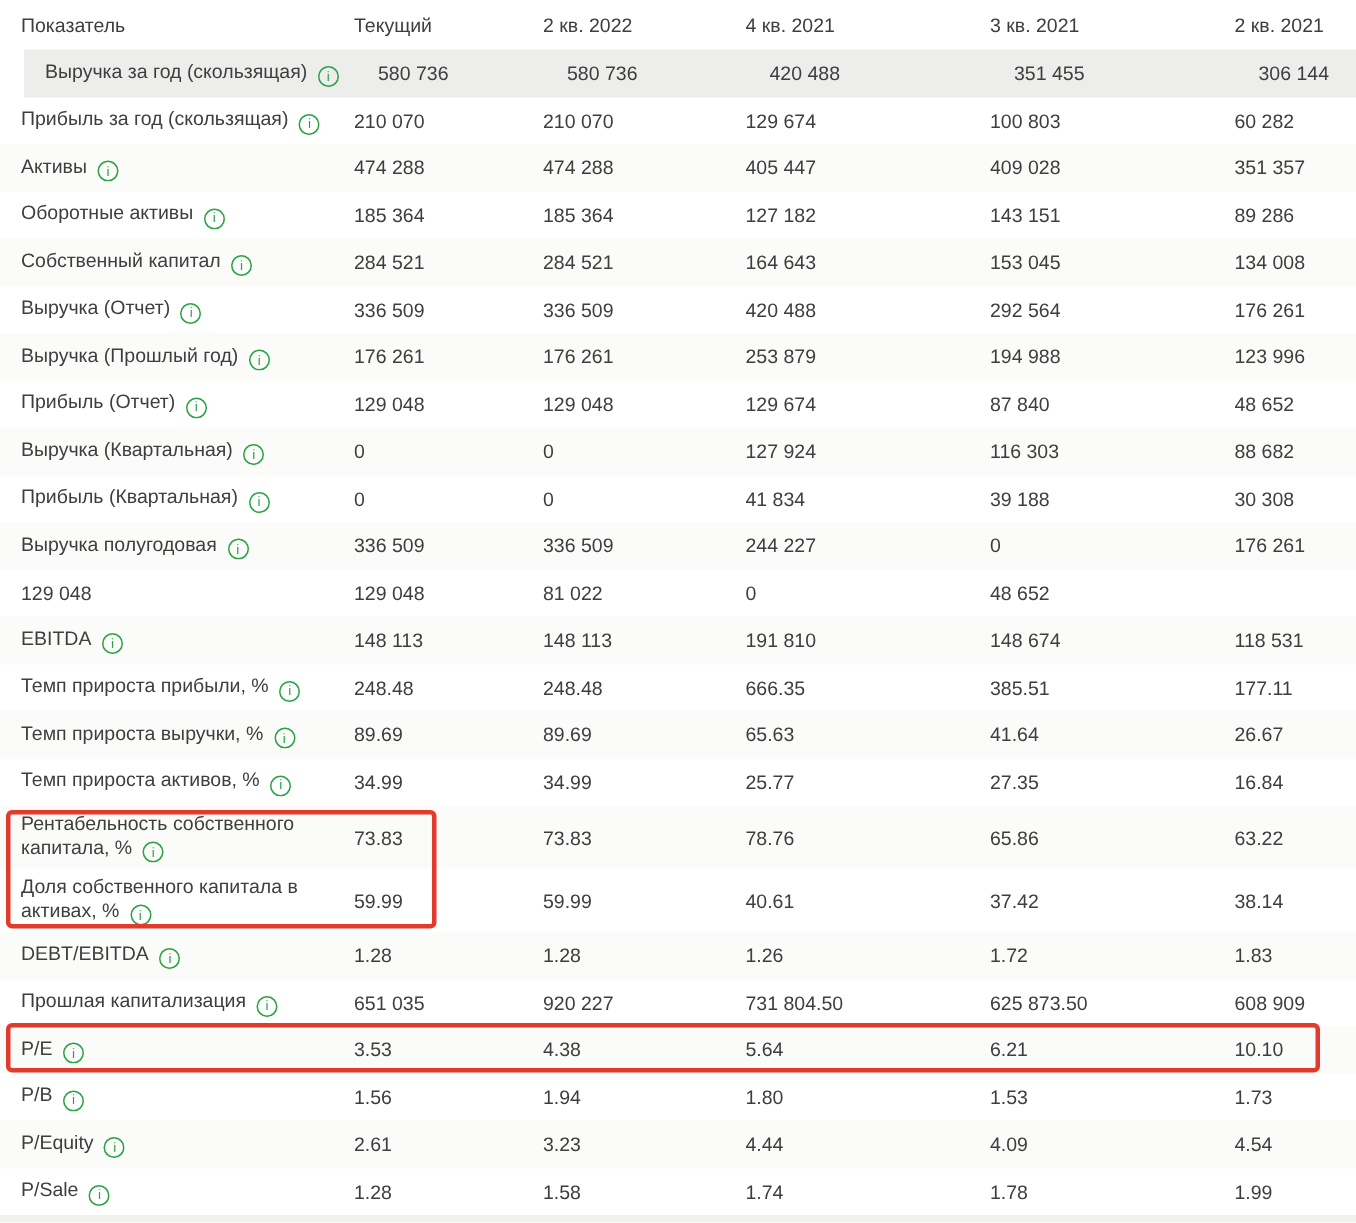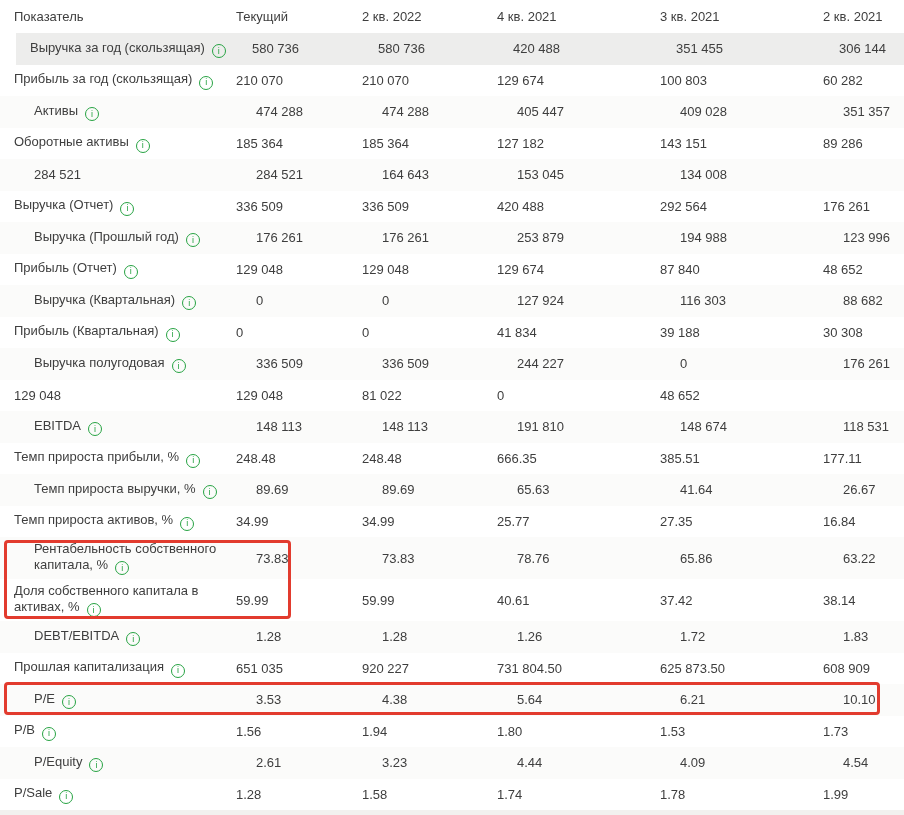--- a/index.html
+++ b/index.html
@@ -19,21 +19,21 @@
   .tr, .thead {
     display: grid;
     grid-template-columns: 236px 126px 135px 163px 163px 1fr;
     align-items: center;
     width: 100%;
   }
   .thead { height: 33px; }
   .tr { height: 31.5px; }
   .tr.tall { height: 42px; }
   .tr.first { background: #ededec; margin-left: 16px; }
-  .tr.stripe { background: #fbfbfa; padding-left: 20px; }
+  .tr.stripe { background: #fbfbfa; }
   .th, .td {
     padding-right: 10px;
     overflow: hidden;
     white-space: nowrap;
   }
   .th:first-child, .td:first-child { padding-left: 14px; }
   .label-cell {
     white-space: normal;
     line-height: 16px;
   }
@@ -111,20 +111,21 @@
     </div>
       <div class="tr">
       <div class="td label-cell"><span class="label-inner"><span class="label-text">Оборотные активы</span><span class="info-icon">i</span></span></div>
       <div class="td num">185 364</div>
       <div class="td num">185 364</div>
       <div class="td num">127 182</div>
       <div class="td num">143 151</div>
       <div class="td num">89 286</div>
     </div>
       <div class="tr stripe">
+      <div class="td label-cell"><span class="label-inner"><span class="label-text">Собственный капитал</span><span class="info-icon">i</span></span></div>
       <div class="td num">284 521</div>
       <div class="td num">284 521</div>
       <div class="td num">164 643</div>
       <div class="td num">153 045</div>
       <div class="td num">134 008</div>
     </div>
       <div class="tr">
       <div class="td label-cell"><span class="label-inner"><span class="label-text">Выручка (Отчет)</span><span class="info-icon">i</span></span></div>
       <div class="td num">336 509</div>
       <div class="td num">336 509</div>

